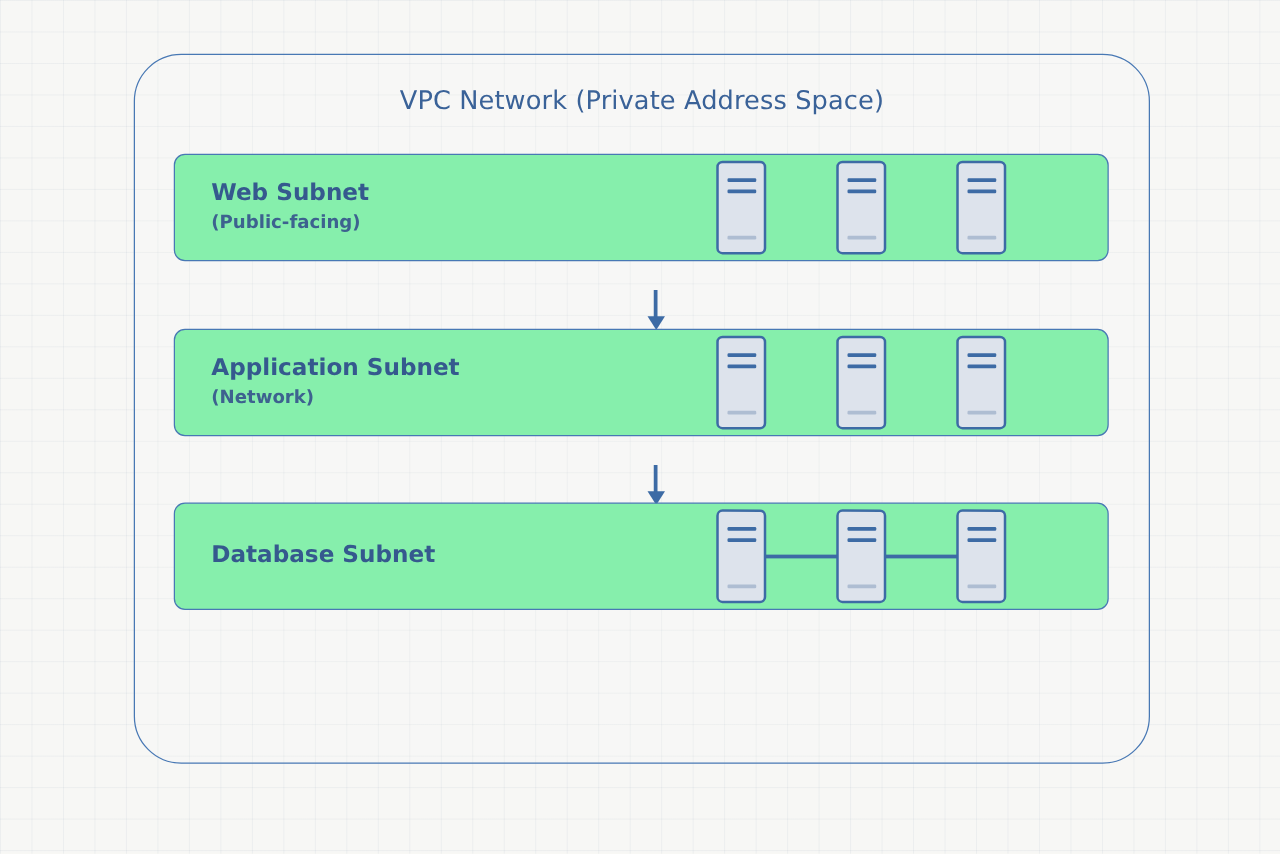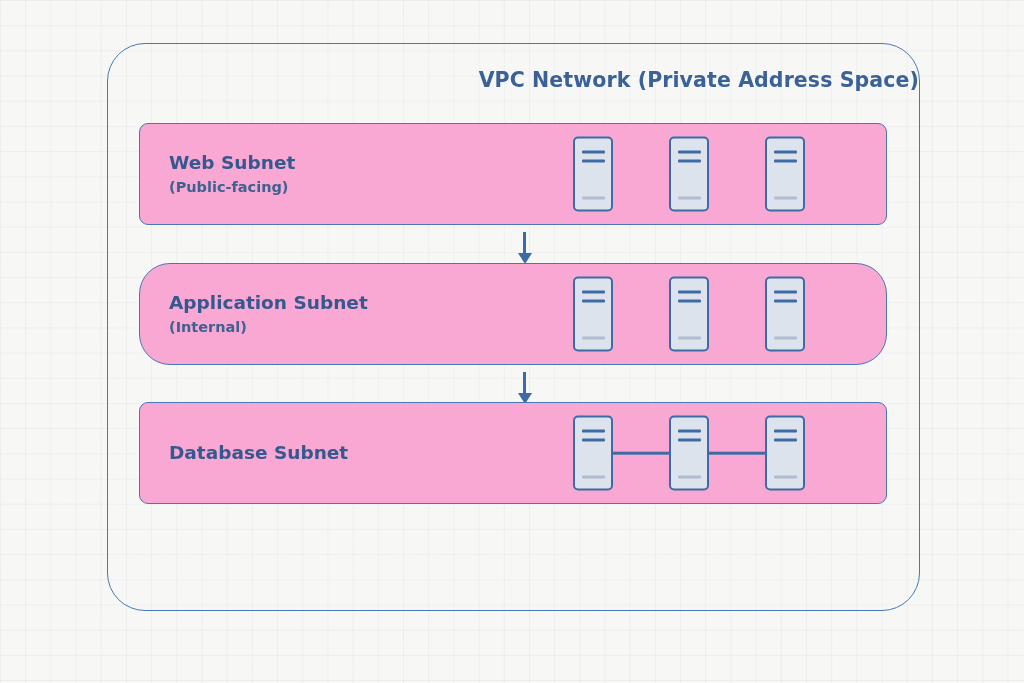--- a/index.html
+++ b/index.html
@@ -37,41 +37,41 @@
     border-radius: 38px;
     background: rgba(255,255,255,0.10);
     box-sizing: border-box;
   }
 
   .vpc-title {
     position: absolute;
     left: 0;
     right: 0;
     top: 24px;
-    text-align: right;
+    text-align: center;
     font-size: 20.5px;
-    font-weight: bold;
+    font-weight: normal;
     color: #3a6298;
     letter-spacing: 0.1px;
     white-space: nowrap;
   }
 
   
   .subnet {
     position: absolute;
     left: 139px;
     width: 748px;
-    height: 102px;
+    height: 86px;
     border: 1.5px solid #4878b4;
     border-radius: 9px;
-    background: #f9a8d4;
+    background: #86efac;
     box-sizing: border-box;
   }
   .subnet-web  { top: 123px; }
-  .subnet-app  { top: 263px; border-radius: 31px; }
+  .subnet-app  { top: 263px; }
   .subnet-db   { top: 402px; }
 
   .subnet-labels {
     position: absolute;
     left: 29px;
     top: 50%;
     transform: translateY(-50%);
   }
   .subnet-name {
     font-size: 18.5px;
@@ -200,21 +200,21 @@
   </div>
 
   <div class="flow-arrow arrow-1">
     <div class="shaft"></div>
     <div class="head"></div>
   </div>
 
   <div class="subnet subnet-app">
     <div class="subnet-labels">
       <div class="subnet-name">Application Subnet</div>
-      <div class="subnet-sub">(Internal)</div>
+      <div class="subnet-sub">(Network)</div>
     </div>
     <div class="server server-s1">
       <div class="bar bar-1"></div>
       <div class="bar bar-2"></div>
       <div class="bar-foot"></div>
     </div>
     <div class="server server-s2">
       <div class="bar bar-1"></div>
       <div class="bar bar-2"></div>
       <div class="bar-foot"></div>

